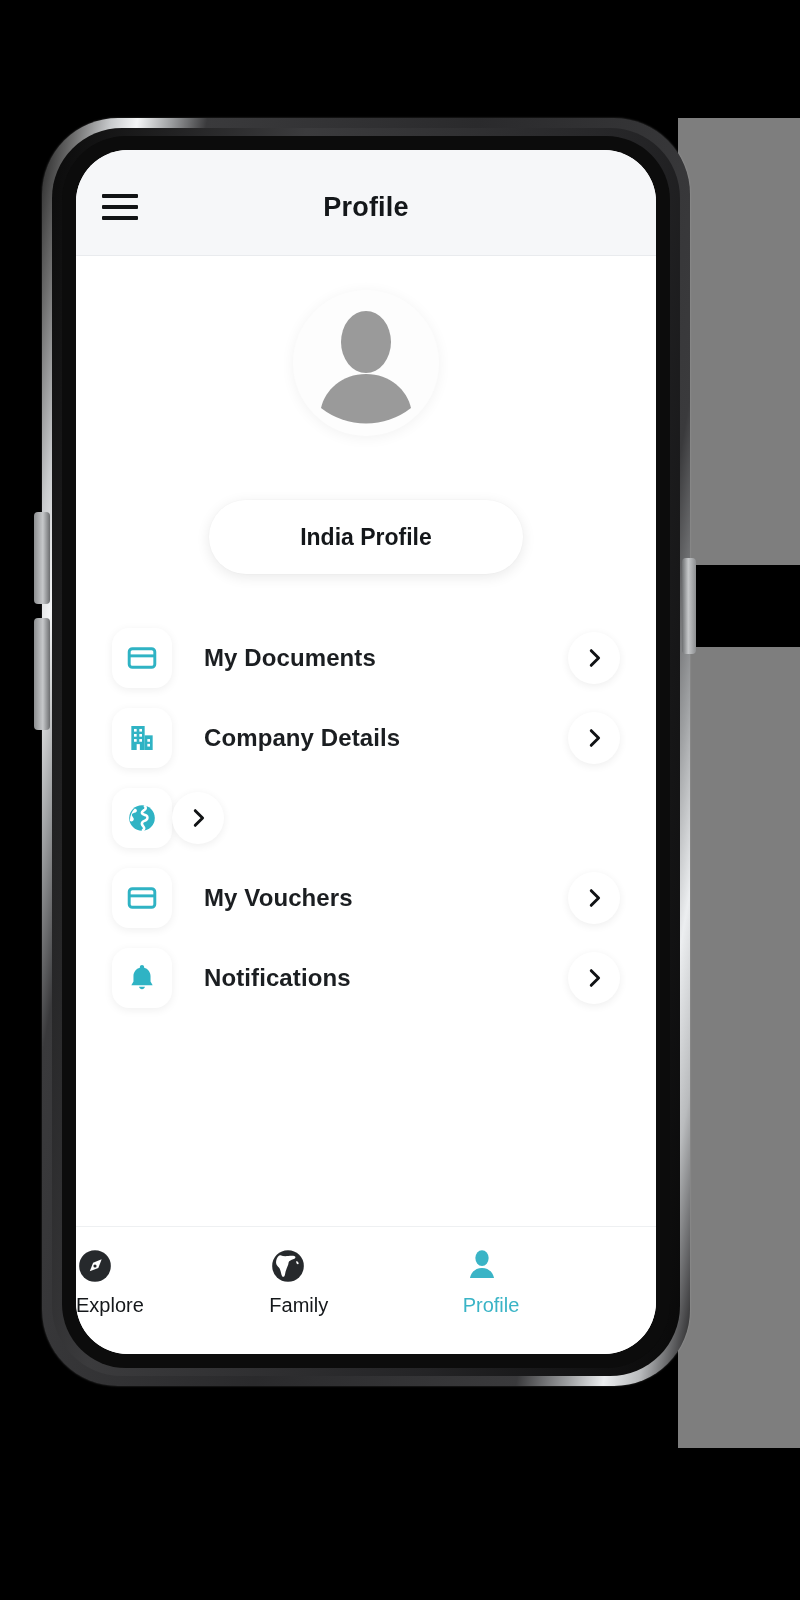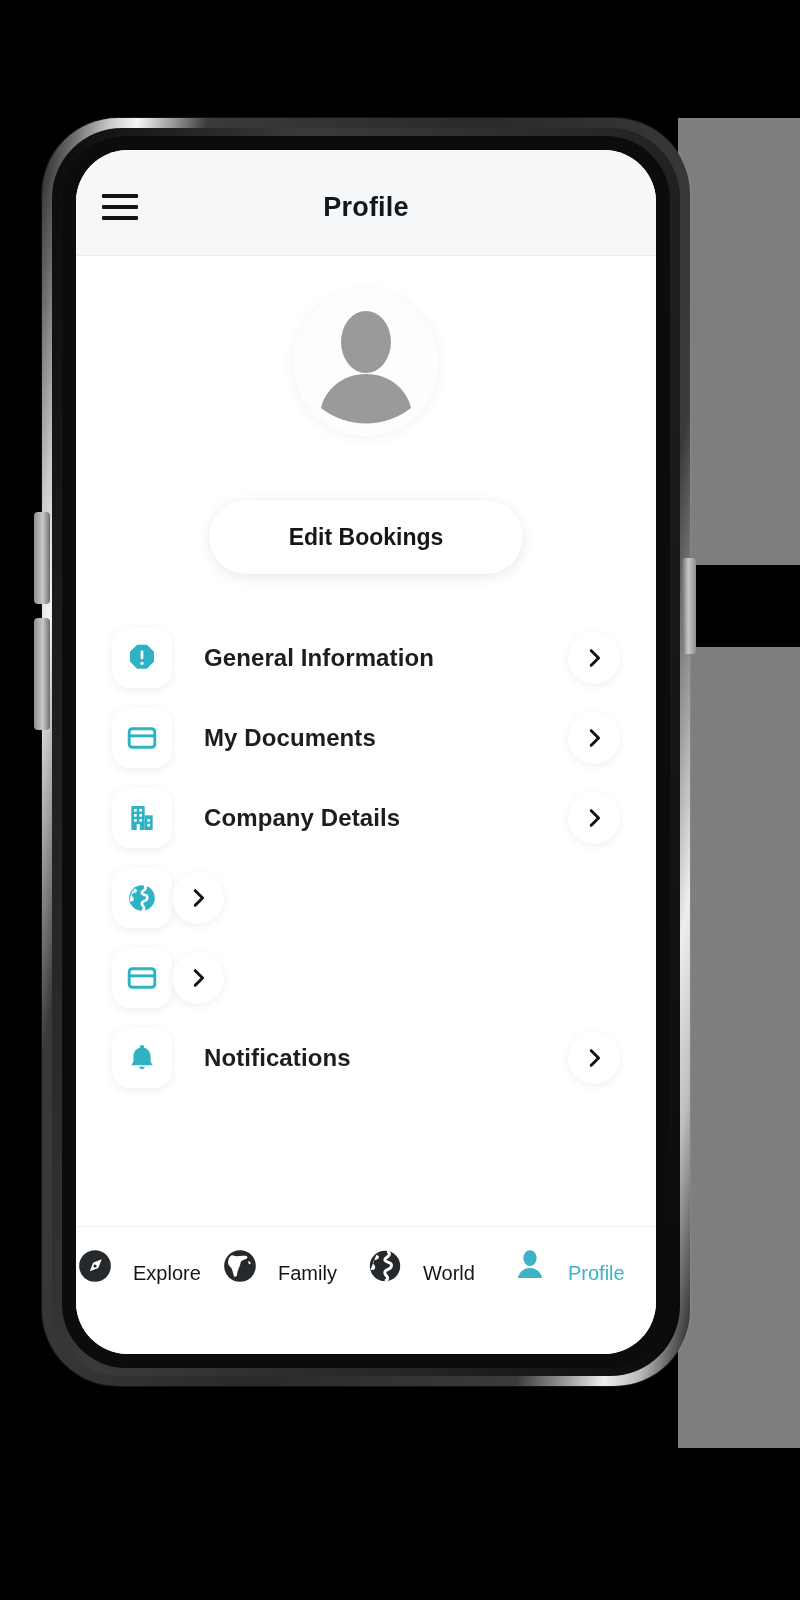--- a/index.html
+++ b/index.html
@@ -130,22 +130,22 @@
   }
   .menu-chevron svg { width:22px; height:22px; display:block; }
 
   
   .bottom-nav {
     flex:0 0 auto; height:128px; background:#ffffff;
     border-top:1px solid #eef0f2;
     display:flex; align-items:flex-start; padding-top:20px;
   }
   .nav-item {
-    flex:1 1 0; display:flex; flex-direction:row;
-    align-items:flex-end; gap:19px; cursor:pointer;
+    flex:1 1 0; display:flex; flex-direction:column;
+    align-items:flex-start; gap:9px; cursor:pointer;
   }
   .nav-item svg { width:38px; height:38px; display:block; }
   .nav-label { font-size:20px; color:#14171a; }
   .nav-item.active .nav-label { color:#3ab4c6; }
 </style>
 </head>
 <body>
 
 <div id="stage">
 
@@ -177,39 +177,24 @@
         <svg viewBox="0 0 146 146">
           <g fill="#9a9a9a">
             <ellipse cx="73" cy="52" rx="25" ry="31"></ellipse>
             <path d="M73 84c-24 0-41 16-45 34a73 73 0 0 0 90 0c-4-18-21-34-45-34z"></path>
           </g>
         </svg>
       </div>
 
       <div class="profile-name"></div>
 
-      <button class="edit-profile-btn">Edit Bookings</button>
+      <button class="edit-profile-btn">India Profile</button>
 
       <div class="menu-list">
 
-        <div class="menu-row">
-          <div class="menu-icon-tile">
-            <svg viewBox="0 0 24 24">
-                <path fill="#2fb3c4" d="M8.3 2h7.4L21 7.3v7.4L15.7 20H8.3L3 14.7V7.3L8.3 2z"></path>
-                <rect x="11" y="6.4" width="2" height="6.6" rx="1" fill="#fff"></rect>
-                <circle cx="12" cy="16" r="1.25" fill="#fff"></circle>
-              </svg>
-          </div>
-          <div class="menu-label">General Information</div>
-          <div class="menu-chevron">
-            <svg viewBox="0 0 24 24">
-                <path d="M9 4l8 8-8 8" stroke="#111315" stroke-width="3.2" fill="none" stroke-linecap="round" stroke-linejoin="round"></path>
-              </svg>
-          </div>
-        </div>
 
         <div class="menu-row">
           <div class="menu-icon-tile">
             <svg viewBox="0 0 24 24">
                 <rect x="2.4" y="5" width="19.2" height="14" rx="2.4" fill="none" stroke="#2fb3c4" stroke-width="2.2"></rect>
                 <path d="M2.4 10.4h19.2" stroke="#2fb3c4" stroke-width="2.2"></path>
               </svg>
           </div>
           <div class="menu-label">My Documents</div>
           <div class="menu-chevron">
@@ -264,20 +249,21 @@
           </div>
         </div>
 
         <div class="menu-row">
           <div class="menu-icon-tile">
             <svg viewBox="0 0 24 24">
                 <rect x="2.4" y="5" width="19.2" height="14" rx="2.4" fill="none" stroke="#2fb3c4" stroke-width="2.2"></rect>
                 <path d="M2.4 10.4h19.2" stroke="#2fb3c4" stroke-width="2.2"></path>
               </svg>
           </div>
+          <div class="menu-label">My Vouchers</div>
           <div class="menu-chevron">
             <svg viewBox="0 0 24 24">
                 <path d="M9 4l8 8-8 8" stroke="#111315" stroke-width="3.2" fill="none" stroke-linecap="round" stroke-linejoin="round"></path>
               </svg>
           </div>
         </div>
 
         <div class="menu-row">
           <div class="menu-icon-tile">
             <svg viewBox="0 0 24 24" fill="#2fb3c4">
@@ -309,28 +295,20 @@
 
       <div class="nav-item">
         <svg viewBox="0 0 24 24">
           <circle cx="12" cy="12" r="10" fill="#26292c"></circle>
           <path d="M7.2 5.2c1.6.7 3.3.6 5 .5 1.4-.1 2.8-.4 4.1.2.7.3.4 1.2-.2 1.5-1.1.6-2.4.7-3.3 1.6-.6.6-.4 1.5-.7 2.2-.5 1.4-1.2 2.7-1.6 4.2-.3 1-.3 2.1-.8 3-.3.6-1.1.6-1.4 0-.8-1.5-.8-3.3-1.6-4.8-.5-.9-1.4-1.5-1.9-2.4-.5-1-.4-2.2-.1-3.2.3-1 1-2 1.8-2.6z" fill="#fff"></path>
           <path d="M17.6 8.8c.5.3 1 .8 1.1 1.4.1.5-.5.8-.9.6-.5-.3-.6-1-.6-1.6z" fill="#fff"></path>
         </svg>
         <div class="nav-label">Family</div>
       </div>
 
-      <div class="nav-item">
-        <svg viewBox="0 0 24 24">
-          <circle cx="12" cy="12" r="9.6" fill="#26292c"></circle>
-          <path d="M14.2 3.3c1 .6.7 1.8-.2 2.5-1.1.8-2.4 1.5-2 2.6.4 1.1 2.2 1 3.3 1.8 1.1.8 1 2.2 0 3.1-1 .9-2.6 1-3.2 2.1-.5 1 .2 2.2 1 3 .9.9.7 2.2-.4 2.7" fill="none" stroke="#fff" stroke-width="1.9" stroke-linecap="round" stroke-linejoin="round"></path>
-          <path d="M6.6 4.9c1.4.4 2 1.5 1.3 2.4-.8 1-2.3.6-3.2 1.6-.5.6-.3 1.6.4 2.3.9.9 1 2.1.2 2.9-.6.6-1.6.6-2.4.1" fill="#fff"></path>
-        </svg>
-        <div class="nav-label">World</div>
-      </div>
 
       <div class="nav-item active">
         <svg viewBox="0 0 24 24">
           <ellipse cx="12" cy="7" rx="4.2" ry="5" fill="#3ab4c6"></ellipse>
           <path d="M12 13.2c-4.2 0-7 2.9-7.6 6.4h15.2c-.6-3.5-3.4-6.4-7.6-6.4z" fill="#3ab4c6"></path>
         </svg>
         <div class="nav-label">Profile</div>
       </div>
 
     </div>

